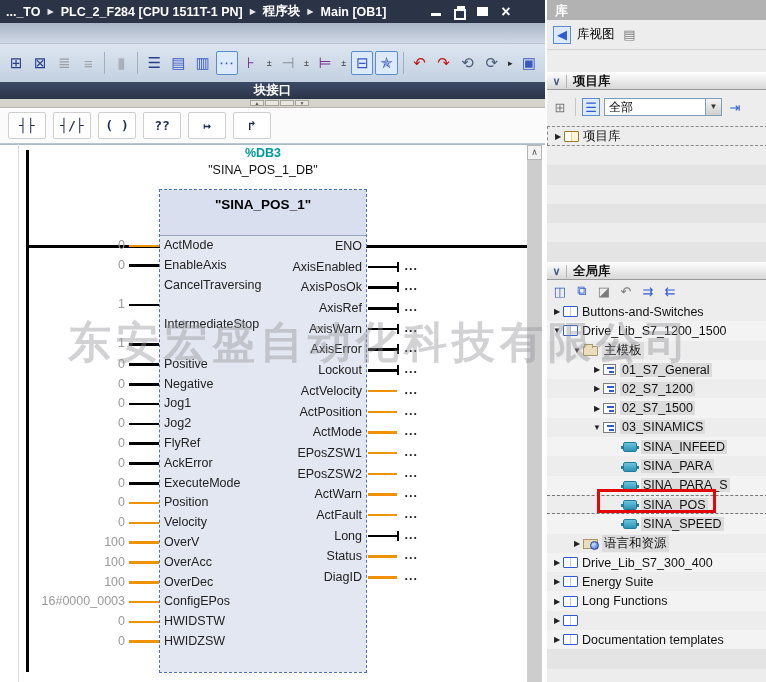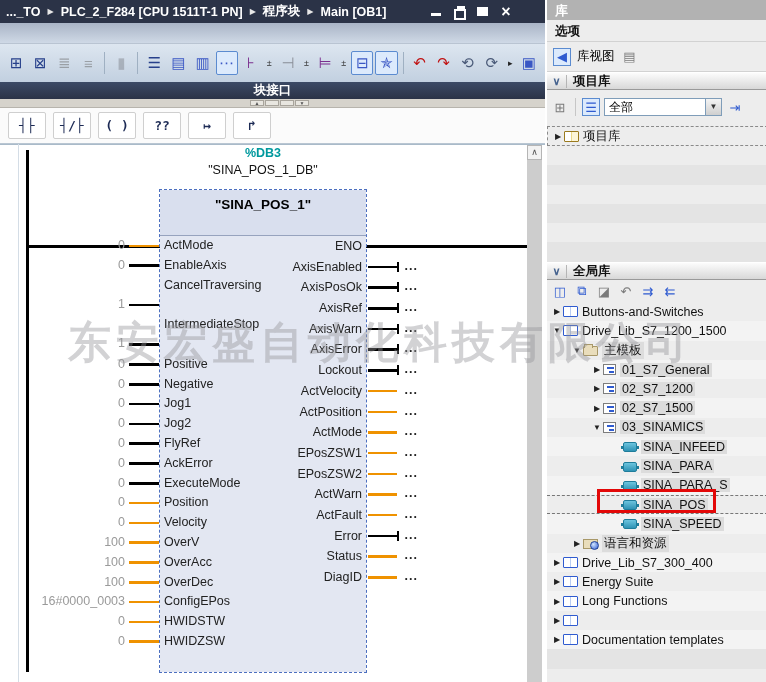--- a/index.html
+++ b/index.html
@@ -408,21 +408,21 @@
               <div class="out-label">ActWarn</div>
               <div class="out-line" style="background: rgb(239, 146, 0);"></div>
               <div class="out-dots">...</div>
             </div>
             <div class="out-row">
               <div class="out-label">ActFault</div>
               <div class="out-line" style="background: rgb(239, 146, 0);"></div>
               <div class="out-dots">...</div>
             </div>
             <div class="out-row">
-              <div class="out-label">Error</div>
+              <div class="out-label">Long</div>
               <div class="out-line" style="background: rgb(0, 0, 0);"></div>
               <div class="out-tick"></div>
               <div class="out-dots">...</div>
             </div>
             <div class="out-row">
               <div class="out-label">Status</div>
               <div class="out-line" style="background: rgb(239, 146, 0);"></div>
               <div class="out-dots">...</div>
             </div>
             <div class="out-row">
@@ -434,21 +434,20 @@
       </div>
     </div>
 
     <div class="vscroll">
       <div class="vs-btn">∧</div>
     </div>
   </div>
 
   <div class="panel">
     <div class="panel-title">库</div>
-    <div class="options-bar">选项</div>
     <div class="view-row">
       <span class="pico boxed" style="color:#2f5bd0">◀</span>
       <span>库视图</span>
       <span class="pico disabled">▤</span>
     </div>
 
     <div class="sec-header" style="top:72px">
       <span class="sec-chevron">∨</span>
       <span>项目库</span>
     </div>

